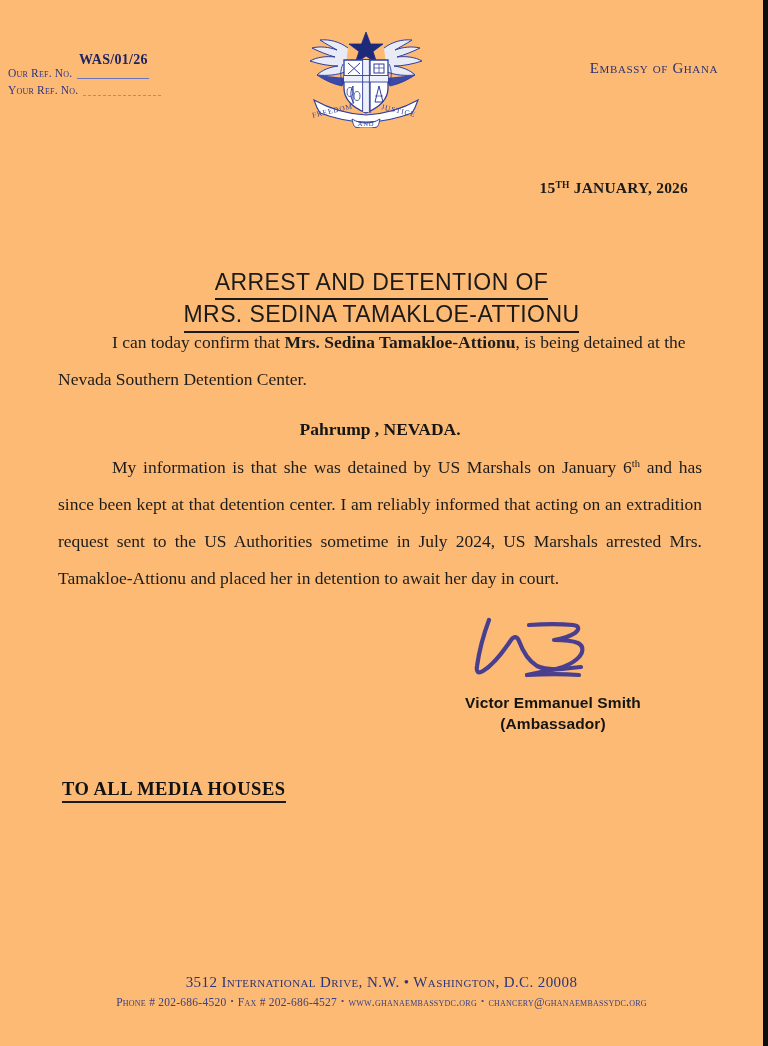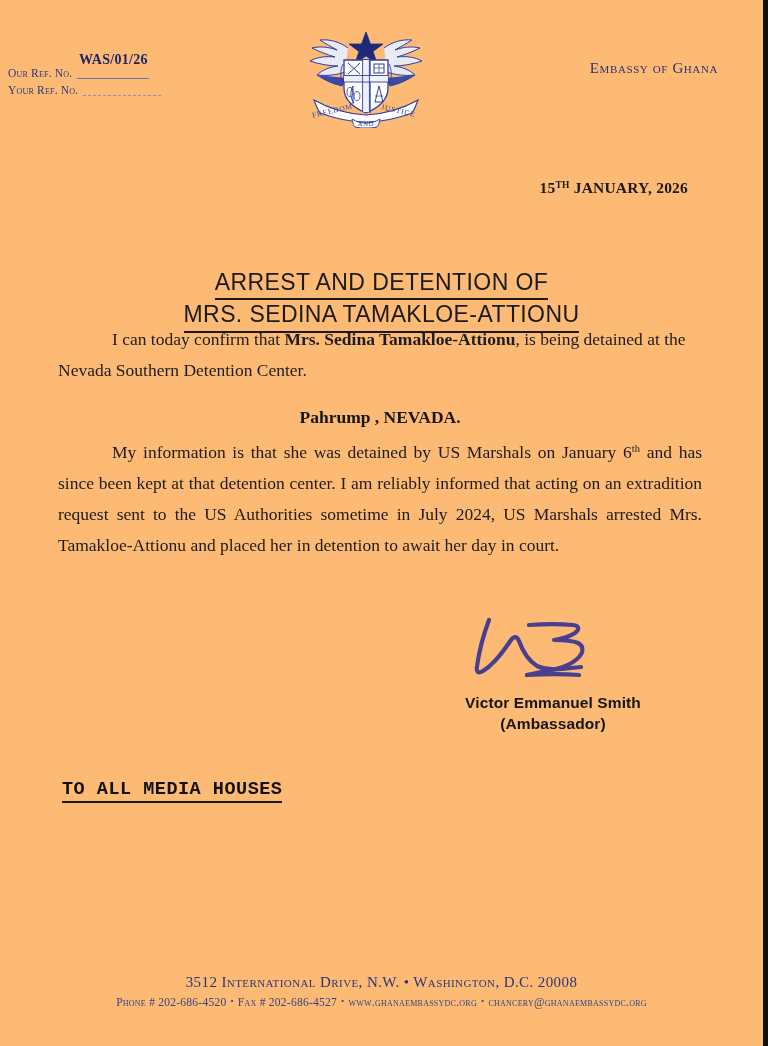--- a/index.html
+++ b/index.html
@@ -133,21 +133,21 @@
   
   .body-area {
     position: absolute;
     left: 58px;
     top: 324px;
     width: 644px;
   }
   p.para {
     margin: 0;
     font-size: 17.5px;
-    line-height: 31px;
+    line-height: 37px;
     text-align: justify;
     text-indent: 54px;
     color: #1c1c1c;
   }
   p.para.nojust {
     text-align: left;
   }
   p.para b {
     font-weight: bold;
   }
@@ -188,21 +188,21 @@
     letter-spacing: 0.1px;
     line-height: 21px;
     color: #141414;
   }
 
   
   .media-line {
     position: absolute;
     left: 62px;
     top: 779px;
-    font-family: Liberation Mono, monospace;
+    font-family: Liberation Serif, serif;
     font-size: 18.5px;
     font-weight: bold;
     letter-spacing: 0.5px;
     border-bottom: 2.2px solid #1a1a1a;
     padding-bottom: 1px;
     color: #111111;
   }
 
   
   .footer {

